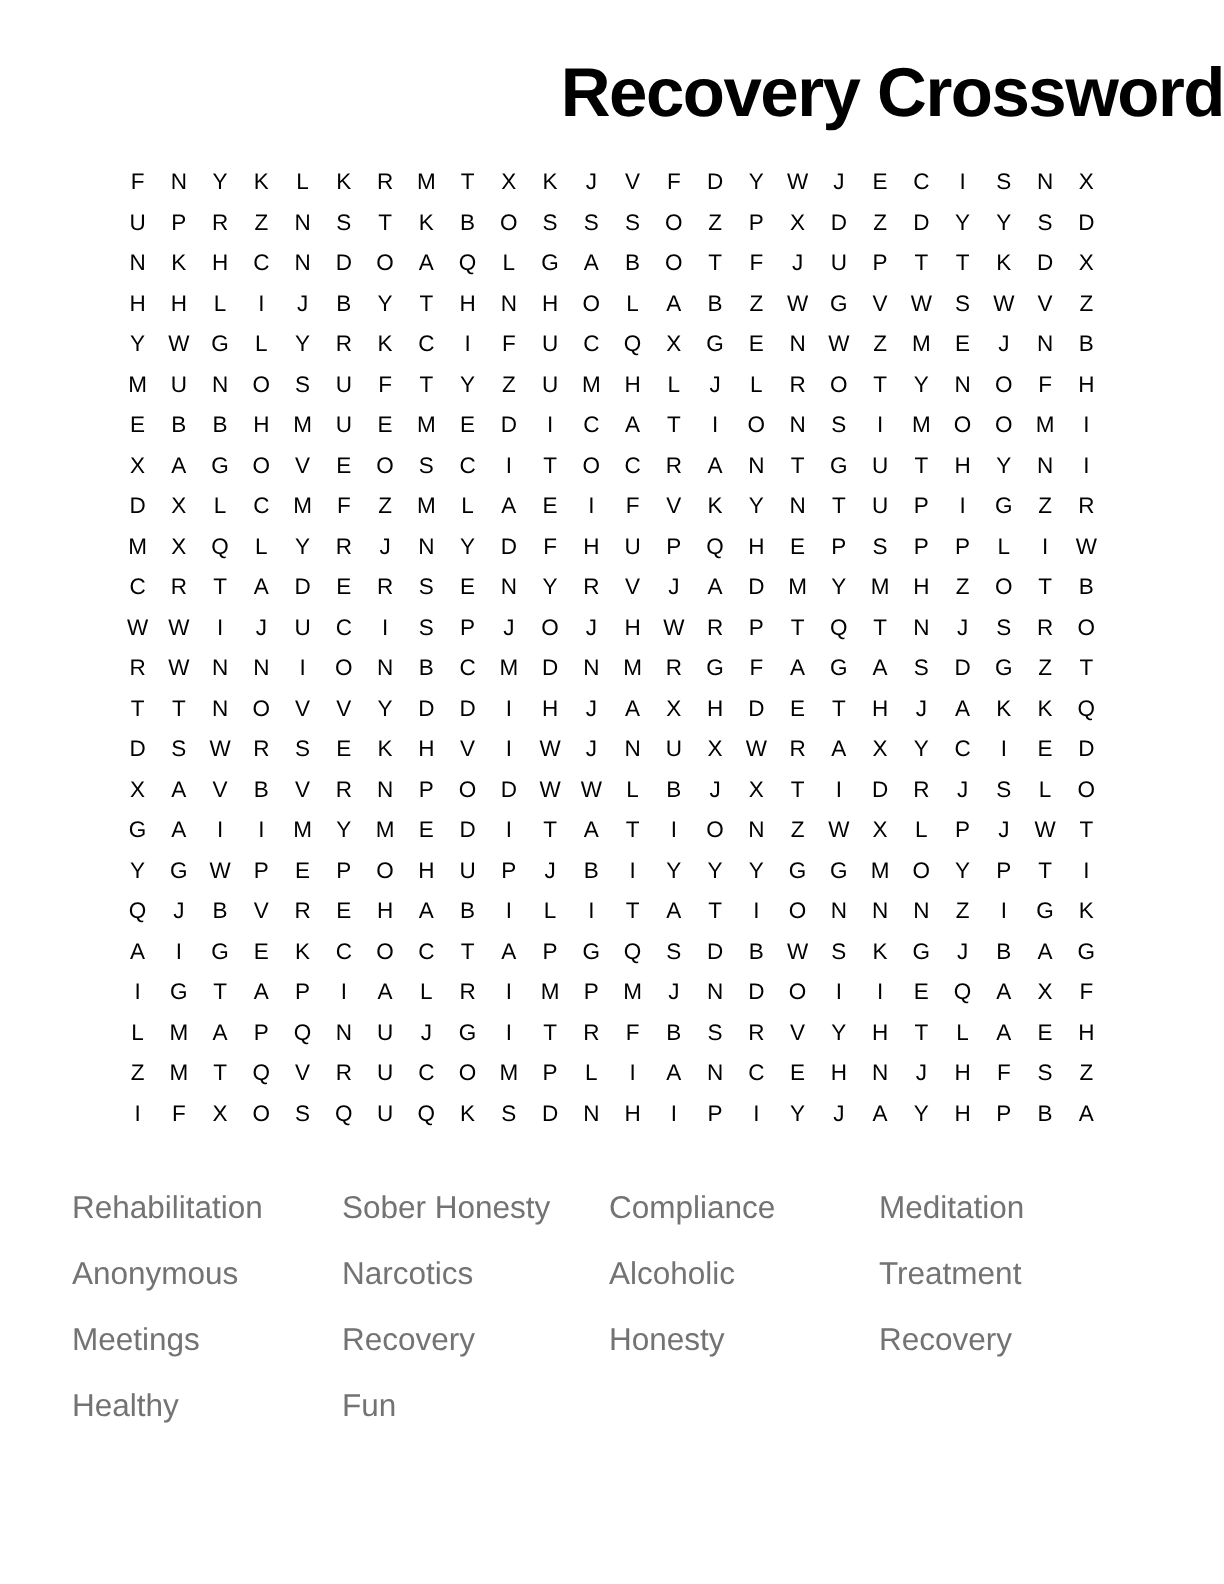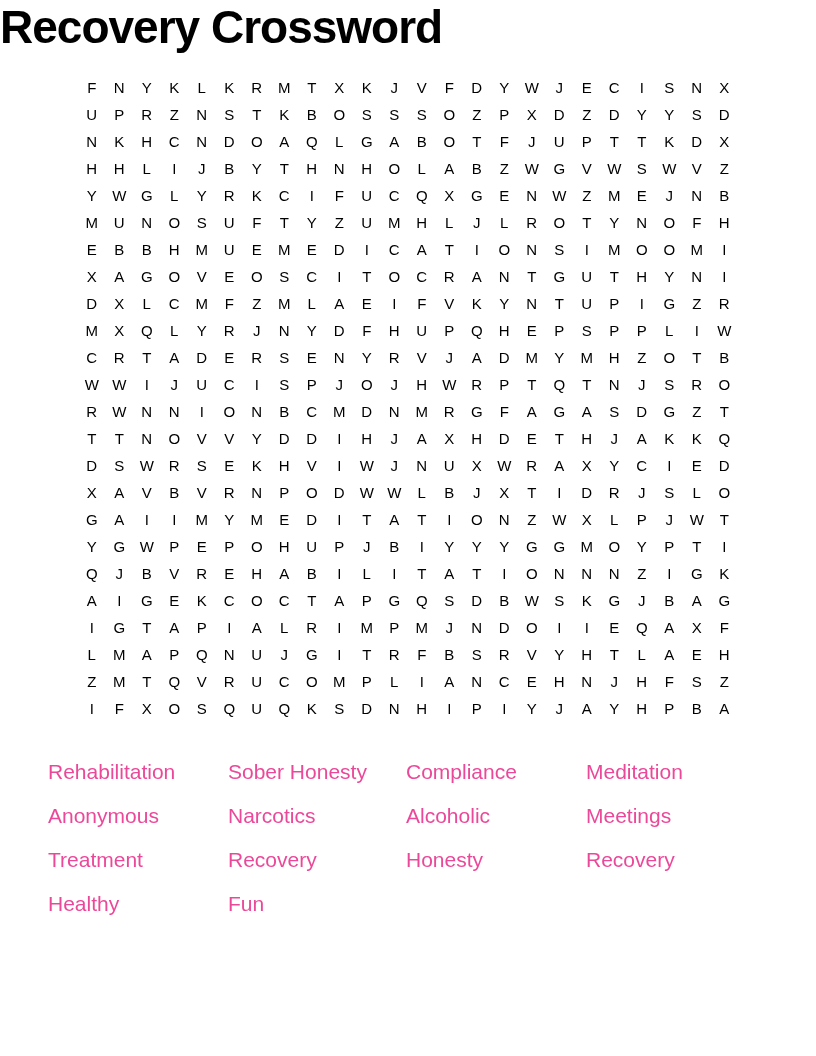--- a/index.html
+++ b/index.html
@@ -14,21 +14,22 @@
     font-family: "Liberation Sans", sans-serif;
     color: #000000;
   }
   .page {
     width: 816px;
     height: 1056px;
     position: relative;
   }
   .title {
     margin: 0;
-    text-align: left;
+    padding-top: 34px;
+    text-align: right;
     font-size: 46px;
     font-weight: 600;
     letter-spacing: -1px;
     color: #000000;
     font-family: "Liberation Sans", sans-serif;
   }
   .grid {
     width: 660px;
     margin: 20px auto 0 auto;
     display: grid;
@@ -46,21 +47,21 @@
   .words {
     margin: 38px 0 0 48px;
     width: 720px;
     display: grid;
     grid-template-columns: 180px 178px 180px 182px;
     row-gap: 20px;
   }
   .word {
     font-size: 21px;
     font-weight: 400;
-    color: #ec4899;
+    color: #737373;
     line-height: 24px;
     white-space: nowrap;
   }
 </style>
 </head>
 <body>
 
 <div class="page">
   <h1 class="title">Recovery Crossword</h1>
   <div class="grid" id="letter-grid">
@@ -642,21 +643,21 @@
       <span class="cell">A</span>
     </div>
   <div class="words" id="word-list">
       <div class="word">Rehabilitation</div>
       <div class="word">Sober Honesty</div>
       <div class="word">Compliance</div>
       <div class="word">Meditation</div>
       <div class="word">Anonymous</div>
       <div class="word">Narcotics</div>
       <div class="word">Alcoholic</div>
+      <div class="word">Treatment</div>
       <div class="word">Meetings</div>
-      <div class="word">Treatment</div>
       <div class="word">Recovery</div>
       <div class="word">Honesty</div>
       <div class="word">Recovery</div>
       <div class="word">Healthy</div>
       <div class="word">Fun</div>
     </div>
 </div>
 
 </body></html>

